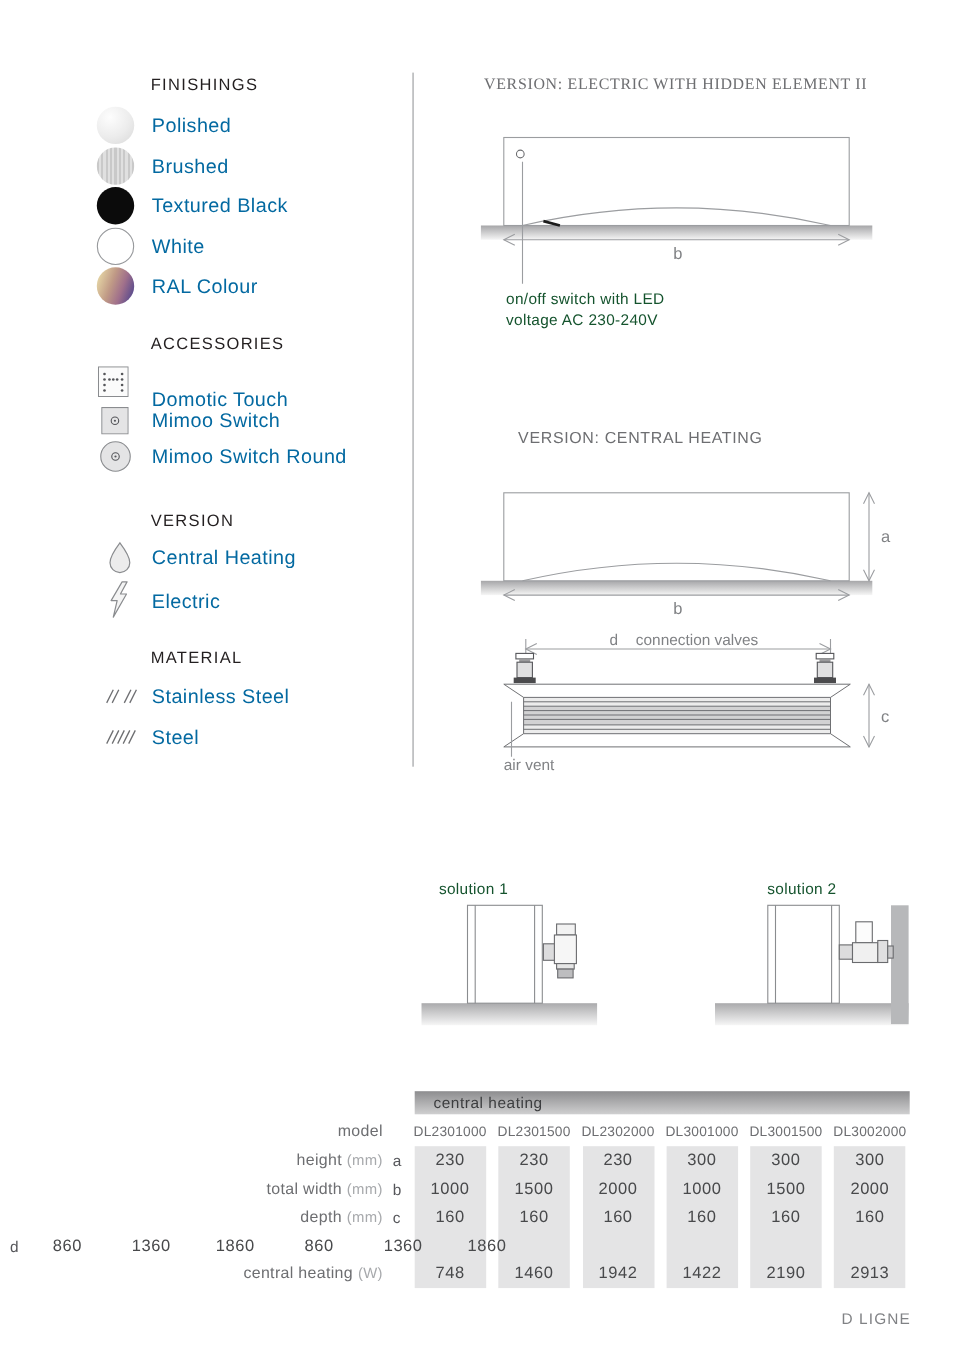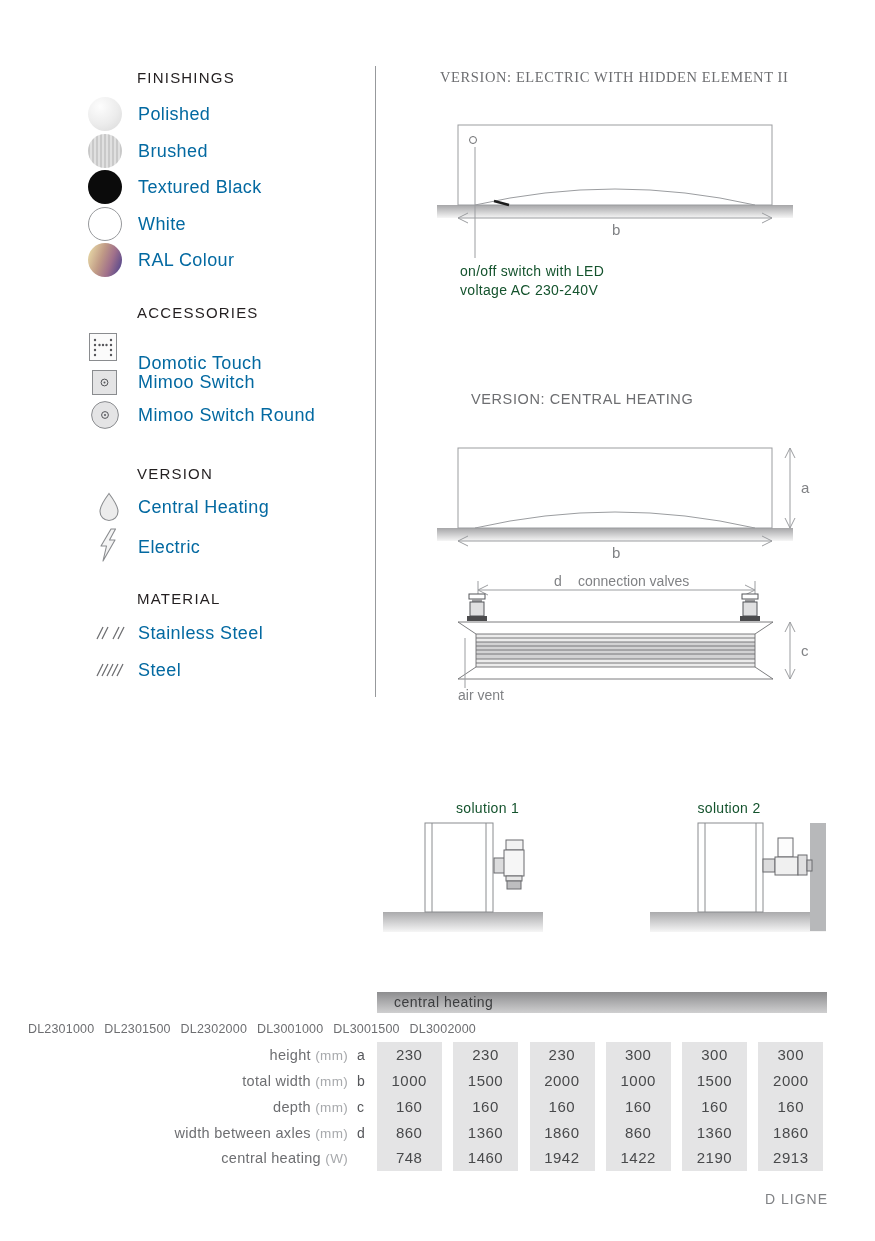--- a/index.html
+++ b/index.html
@@ -219,21 +219,21 @@
       <line x1="39" y1="99" x2="318" y2="99"></line>
     </g>
     <line x1="28" y1="70" x2="28" y2="120" stroke="#9b9da0"></line>
     <text x="21" y="132" font-size="14" fill="#808285">air vent</text>
     <line x1="353" y1="54" x2="353" y2="111" stroke="#9b9da0"></line>
     <path d="M348 64 L353 54 L358 64" fill="none" stroke="#9b9da0"></path>
     <path d="M348 101 L353 111 L358 101" fill="none" stroke="#9b9da0"></path>
     <text x="364" y="88" font-size="15" fill="#808285">c</text>
   </svg>
 
-  <div class="abs note" style="left:399px;top:799px;width:120px;text-align:right;">solution 1</div>
+  <div class="abs note" style="left:399px;top:799px;width:120px;text-align:left;">solution 1</div>
   <svg class="abs" style="left:383px;top:818px;" width="160" height="120" viewBox="0 0 160 120">
     <defs>
         <linearGradient id="gg3" x1="0" y1="0" x2="0" y2="1">
       <stop offset="0" stop-color="#aaaaac"></stop>
           <stop offset="1" stop-color="#f6f6f6"></stop>
         </linearGradient>
       </defs>
     <rect x="0" y="94" width="160" height="20" fill="url(#gg3)"></rect>
     <rect x="42" y="5" width="68" height="89" fill="#fff" stroke="#8a8c8f"></rect>
     <line x1="49" y1="5" x2="49" y2="94" stroke="#8a8c8f"></line>
@@ -269,20 +269,21 @@
     <div class="abs g-head" style="left:377px;top:992px;width:450px;height:21px;">central heating</div>
 
     <div class="abs band" style="left:377px;top:1042px;width:65px;height:129px;"></div>
     <div class="abs band" style="left:453px;top:1042px;width:65px;height:129px;"></div>
     <div class="abs band" style="left:530px;top:1042px;width:65px;height:129px;"></div>
     <div class="abs band" style="left:606px;top:1042px;width:65px;height:129px;"></div>
     <div class="abs band" style="left:682px;top:1042px;width:65px;height:129px;"></div>
     <div class="abs band" style="left:758px;top:1042px;width:65px;height:129px;"></div>
 
     <div class="abs trow mrow" style="left:0;top:1019px;">
+      <div class="t-label"><span class="rname">model</span></div>
       <div class="t-dim"></div>
       <div class="t-vals">
         <div>DL2301000</div>
         <div>DL2301500</div>
         <div>DL2302000</div>
         <div>DL3001000</div>
         <div>DL3001500</div>
         <div>DL3002000</div>
       </div>
     </div>
@@ -329,24 +330,20 @@
         <div>160</div>
         <div>160</div>
         <div>160</div>
         <div>160</div>
         <div>160</div>
         <div>160</div>
       </div>
     </div>
 
     <div class="abs trow vrow" style="left:0;top:1120px;">
-      <div class="t-label">
-        <span class="rname">width between axles</span>
-        <span class="runit">(mm)</span>
-      </div>
       <div class="t-dim">d</div>
       <div class="t-vals">
         <div>860</div>
         <div>1360</div>
         <div>1860</div>
         <div>860</div>
         <div>1360</div>
         <div>1860</div>
       </div>
     </div>

